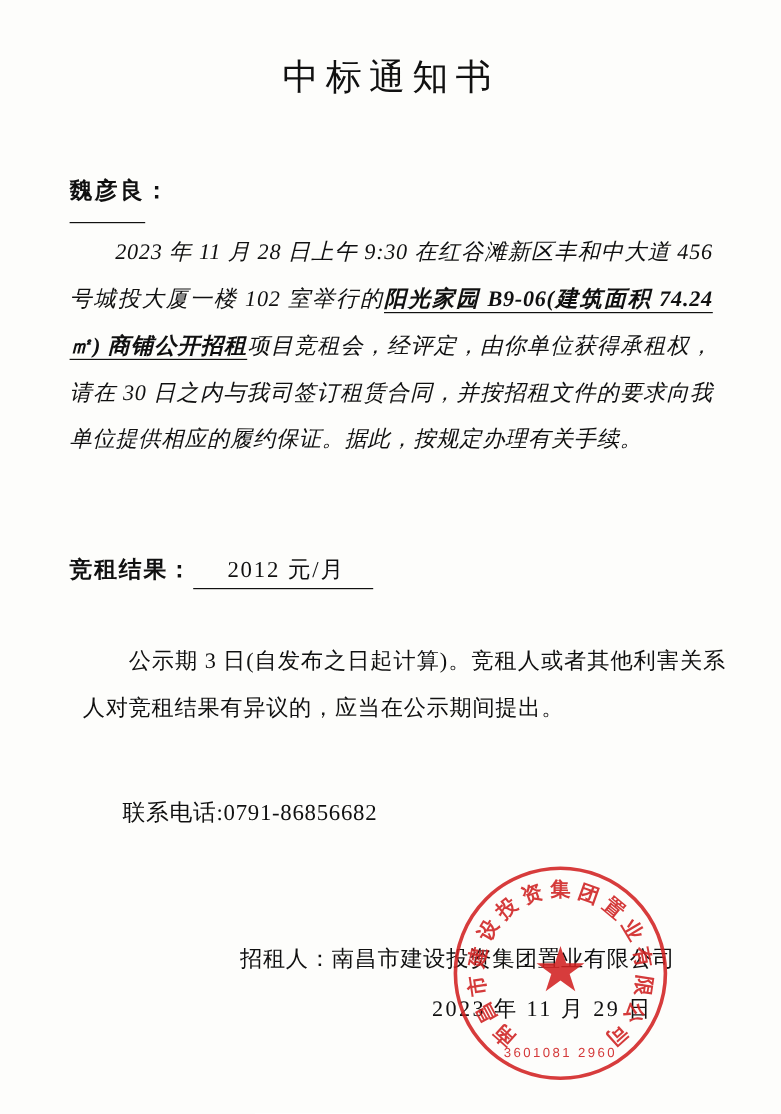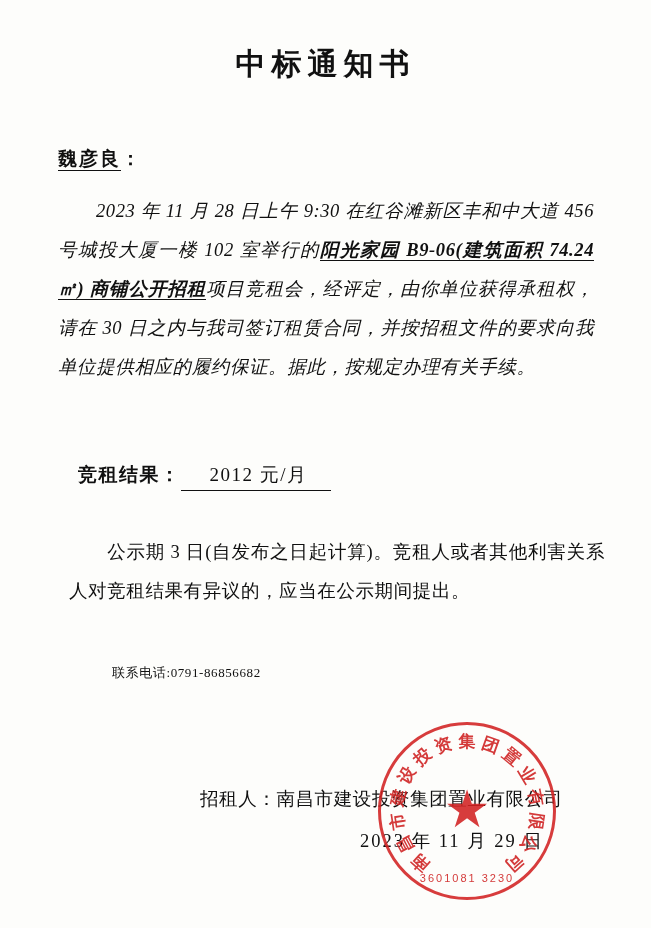--- a/index.html
+++ b/index.html
@@ -20,35 +20,35 @@
     inset: 0;
     background: #fdfdfb;
   }
   .title {
     position: absolute;
     top: 44px;
     left: 0;
     width: 100%;
     text-align: center;
     font-size: 30px;
-    font-weight: bold;
+    font-weight: normal;
     letter-spacing: 6px;
     color: #111;
   }
   .recipient {
     position: absolute;
     top: 146px;
     left: 58px;
     font-size: 19px;
     font-weight: bold;
     letter-spacing: 2px;
   }
   .recipient .name {
     border-bottom: 1.5px solid #111;
-    padding-bottom: 1px;
+    padding-bottom: 15px;
   }
   .body-text {
     position: absolute;
     top: 192px;
     left: 58px;
     width: 536px;
     font-size: 18.5px;
     line-height: 39px;
     text-align: justify;
     letter-spacing: 0.6px;
@@ -65,21 +65,21 @@
   .result-row {
     position: absolute;
     top: 462px;
     left: 58px;
     font-size: 19px;
     font-weight: bold;
     letter-spacing: 1.5px;
     display: flex;
     align-items: baseline;
   }
-  .result-label { white-space: nowrap; margin-left: 20px; }
+  .result-label { white-space: nowrap; }
   .result-value {
     border-bottom: 1.5px solid #111;
     padding: 0 12px 2px 18px;
     min-width: 120px;
     text-align: center;
     font-weight: normal;
   }
   .notice {
     position: absolute;
     top: 533px;
@@ -93,22 +93,22 @@
   .supervisor {
     position: absolute;
     top: 622px;
     left: 102px;
     font-size: 18.5px;
     letter-spacing: 0.6px;
   }
   .phone {
     position: absolute;
     top: 664px;
-    left: 112px;
-    font-size: 13px;
+    left: 102px;
+    font-size: 19px;
     letter-spacing: 0.6px;
     font-family: Liberation Serif, serif;
   }
   .signer {
     position: absolute;
     top: 786px;
     left: 200px;
     font-size: 18.5px;
     letter-spacing: 0.6px;
   }
@@ -223,16 +223,16 @@
         <span class="seal-char" style="transform: translate(-23.6131px, -65.8971px) rotate(-19.7143deg) translate(-50%, -50%);">资</span>
         <span class="seal-char" style="transform: translate(4.28626e-15px, -70px) rotate(0deg) translate(-50%, -50%);">集</span>
         <span class="seal-char" style="transform: translate(23.6131px, -65.8971px) rotate(19.7143deg) translate(-50%, -50%);">团</span>
         <span class="seal-char" style="transform: translate(44.4581px, -54.0692px) rotate(39.4286deg) translate(-50%, -50%);">置</span>
         <span class="seal-char" style="transform: translate(60.0914px, -35.9029px) rotate(59.1429deg) translate(-50%, -50%);">业</span>
         <span class="seal-char" style="transform: translate(68.6804px, -13.5279px) rotate(78.8571deg) translate(-50%, -50%);">有</span>
         <span class="seal-char" style="transform: translate(69.2182px, 10.433px) rotate(98.5714deg) translate(-50%, -50%);">限</span>
         <span class="seal-char" style="transform: translate(61.6417px, 33.1708px) rotate(118.286deg) translate(-50%, -50%);">公</span>
         <span class="seal-char" style="transform: translate(46.8391px, 52.0201px) rotate(138deg) translate(-50%, -50%);">司</span>
       </div>
-    <div class="seal-bottom">3601081  3230</div>
+    <div class="seal-bottom">3601081  2960</div>
   </div>
 
 </div>
 
 </body></html>

